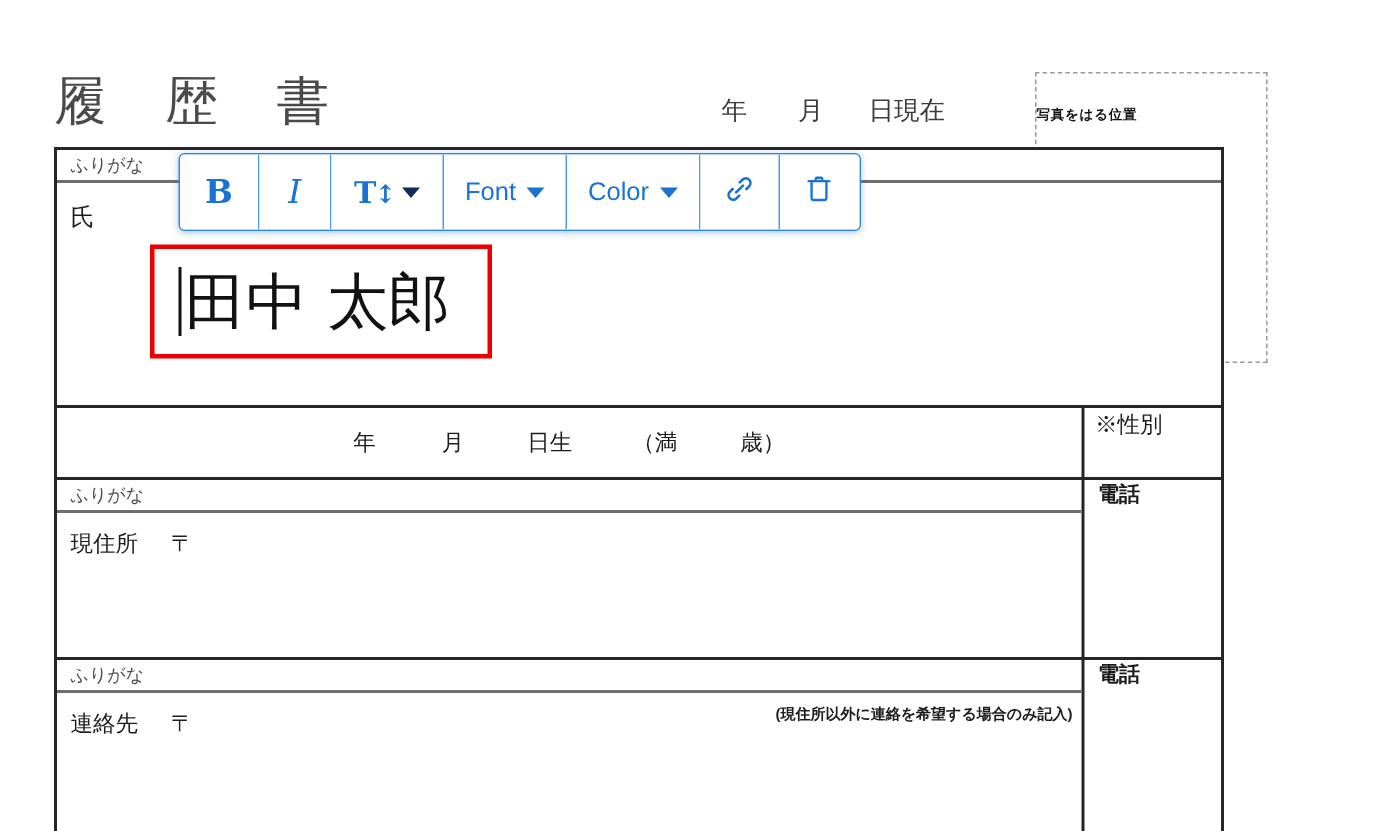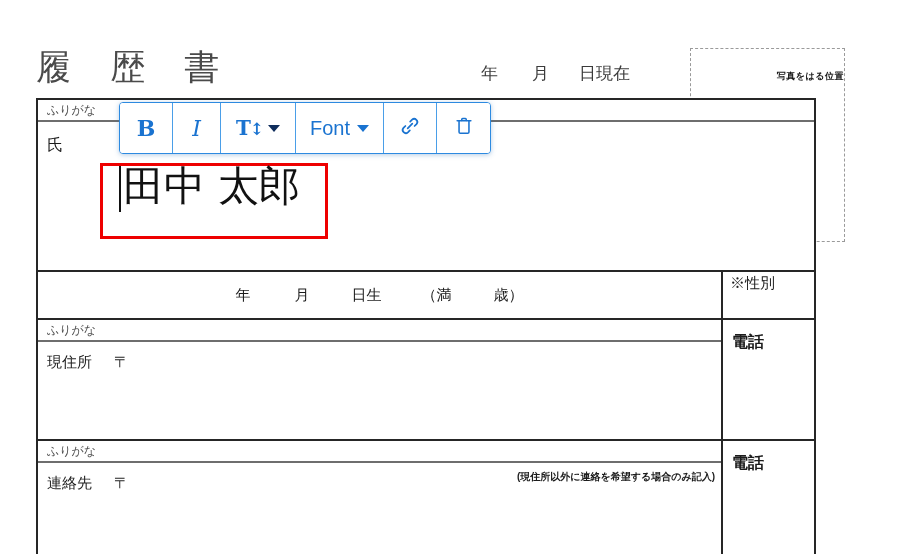--- a/index.html
+++ b/index.html
@@ -51,21 +51,21 @@
     position: absolute;
     left: 690px;
     top: 48px;
     width: 155px;
     height: 194px;
     border: 1px dashed #9a9a9a;
     box-sizing: border-box;
     background: #fff;
   }
   .photo-title {
-    text-align: right;
+    text-align: left;
     font-size: 9px;
     font-weight: bold;
     margin-top: 21px;
     color: #141414;
     letter-spacing: 0.5px;
   }
   .photo-lines {
     margin-top: 18px;
     padding-left: 11px;
     font-size: 9px;
@@ -174,38 +174,39 @@
     font-weight: bold;
     white-space: nowrap;
   }
   .tel-cell {
     flex: 1;
     box-sizing: border-box;
   }
   .tel-body {
     height: 107px;
     padding-left: 9px;
-    padding-top: 12px;
-    font-size: 16px;
+    padding-top: 1px;
+    font-size: 14px;
     font-weight: bold;
     color: #1c1c1c;
     font-family: "DejaVu Serif", "Liberation Serif", serif;
   }
 
   
   .edit-box {
     position: absolute;
     left: 100px;
     top: 163px;
     width: 228px;
     height: 76px;
     border: 3px solid #ee0000;
     box-sizing: border-box;
     background: #ffffff;
     display: flex;
+    align-items: center;
     padding-left: 16px;
   }
   .caret {
     width: 2px;
     height: 46px;
     background: #111;
     margin-right: 2px;
   }
   .edit-text {
     font-size: 41px;
@@ -257,21 +258,21 @@
     width: 48px;
   }
   .tb-size { width: 75px; gap: 5px; }
   .tb-size .tglyph {
     font-family: "DejaVu Serif", "Liberation Serif", serif;
     font-weight: bold;
     font-size: 20px;
     letter-spacing: -1px;
   }
   .tb-text {
-    font-size: 20px;
+    font-size: 17px;
     gap: 7px;
   }
   .tb-icon { width: 53px; }
   .caret-down {
     width: 0; height: 0;
     border-left: 6px solid transparent;
     border-right: 6px solid transparent;
     border-top: 7px solid #0f2d5c;
   }
   .tb-text .caret-down { border-top-color: #1a73d0; }
@@ -362,20 +363,24 @@
     <div class="tb-btn tb-bold">B</div>
     <div class="tb-btn tb-italic">I</div>
     <div class="tb-btn tb-size">
       <span class="tglyph"><span>T</span><span class="arrows">↕</span></span>
       <span class="caret-down"></span>
     </div>
     <div class="tb-btn tb-text">
       <span>Font</span>
       <span class="caret-down"></span>
     </div>
+    <div class="tb-btn tb-text">
+      <span>Color</span>
+      <span class="caret-down"></span>
+    </div>
     <div class="tb-btn tb-icon">
       <span>
         <svg width="22" height="22" viewBox="0 0 24 24" fill="none" stroke="#1a73d0" stroke-width="1.9" stroke-linecap="round">
           <path d="M9.5 14.5 L14.5 9.5"></path>
           <path d="M12.2 7.2 L14.3 5.1 a3.4 3.4 0 0 1 4.8 4.8 L17 12"></path>
           <path d="M11.8 16.8 L9.7 18.9 a3.4 3.4 0 0 1 -4.8 -4.8 L7 12"></path>
         </svg>
       </span>
     </div>
     <div class="tb-btn tb-icon">

